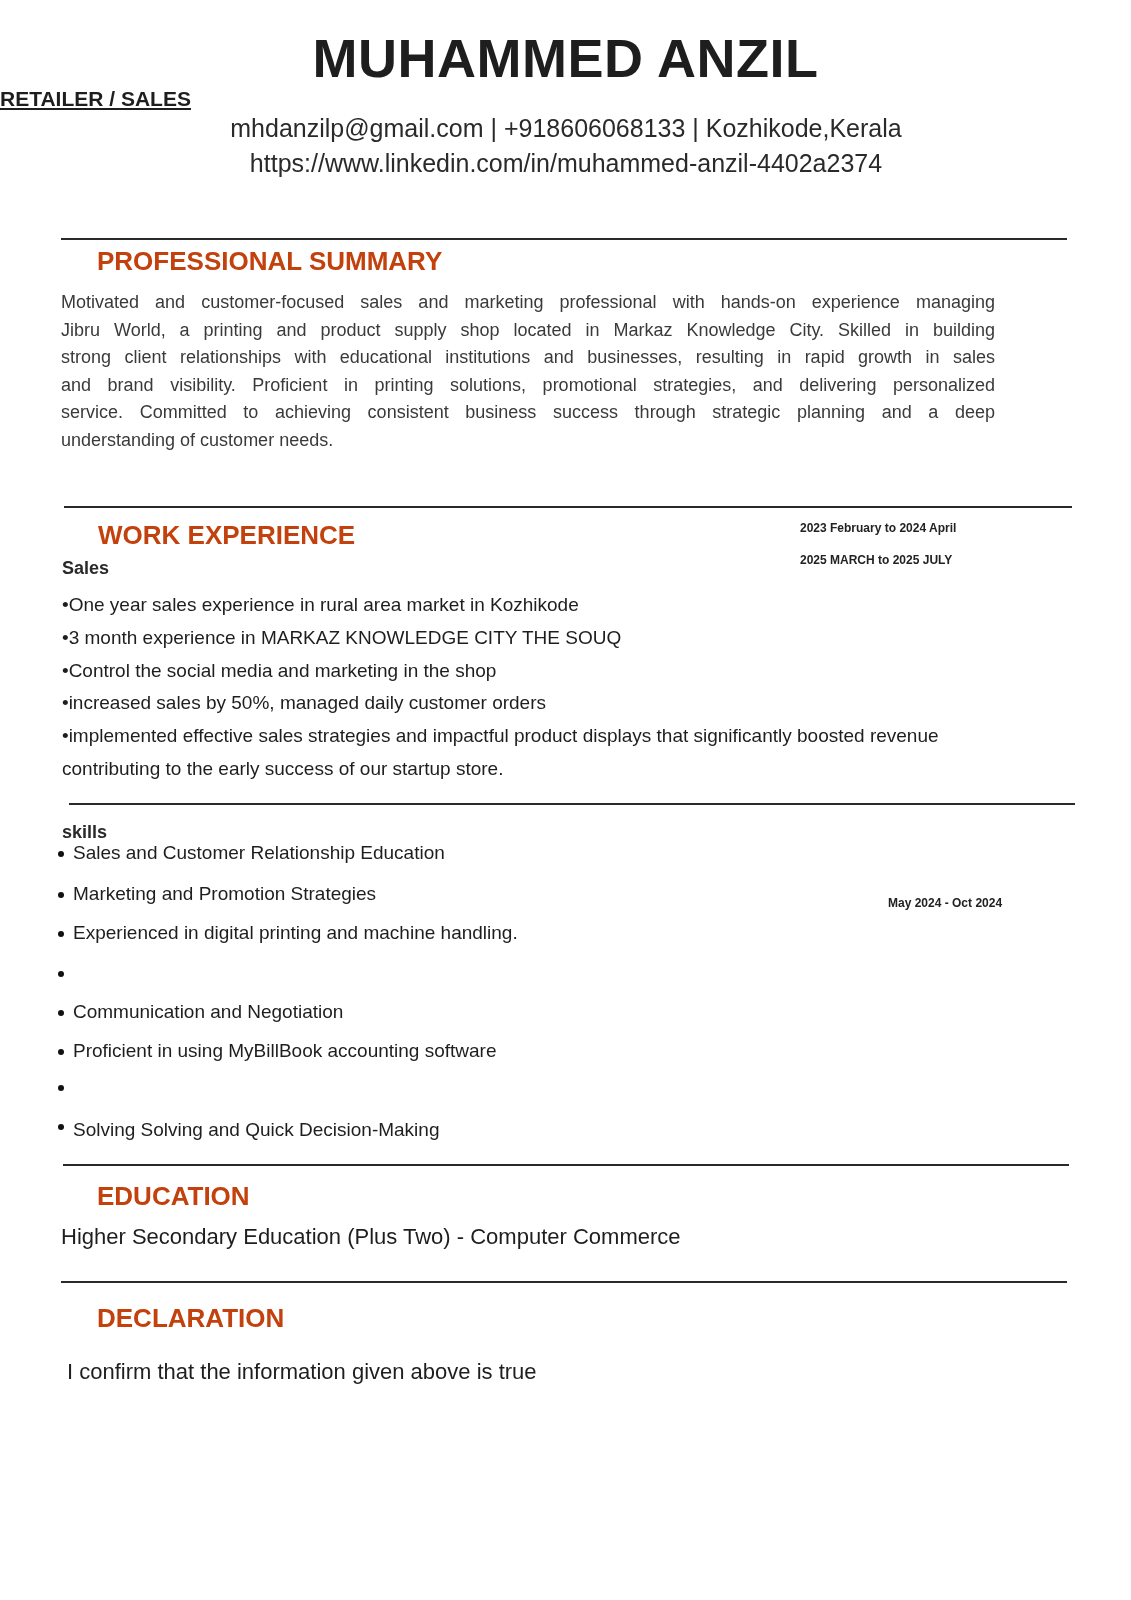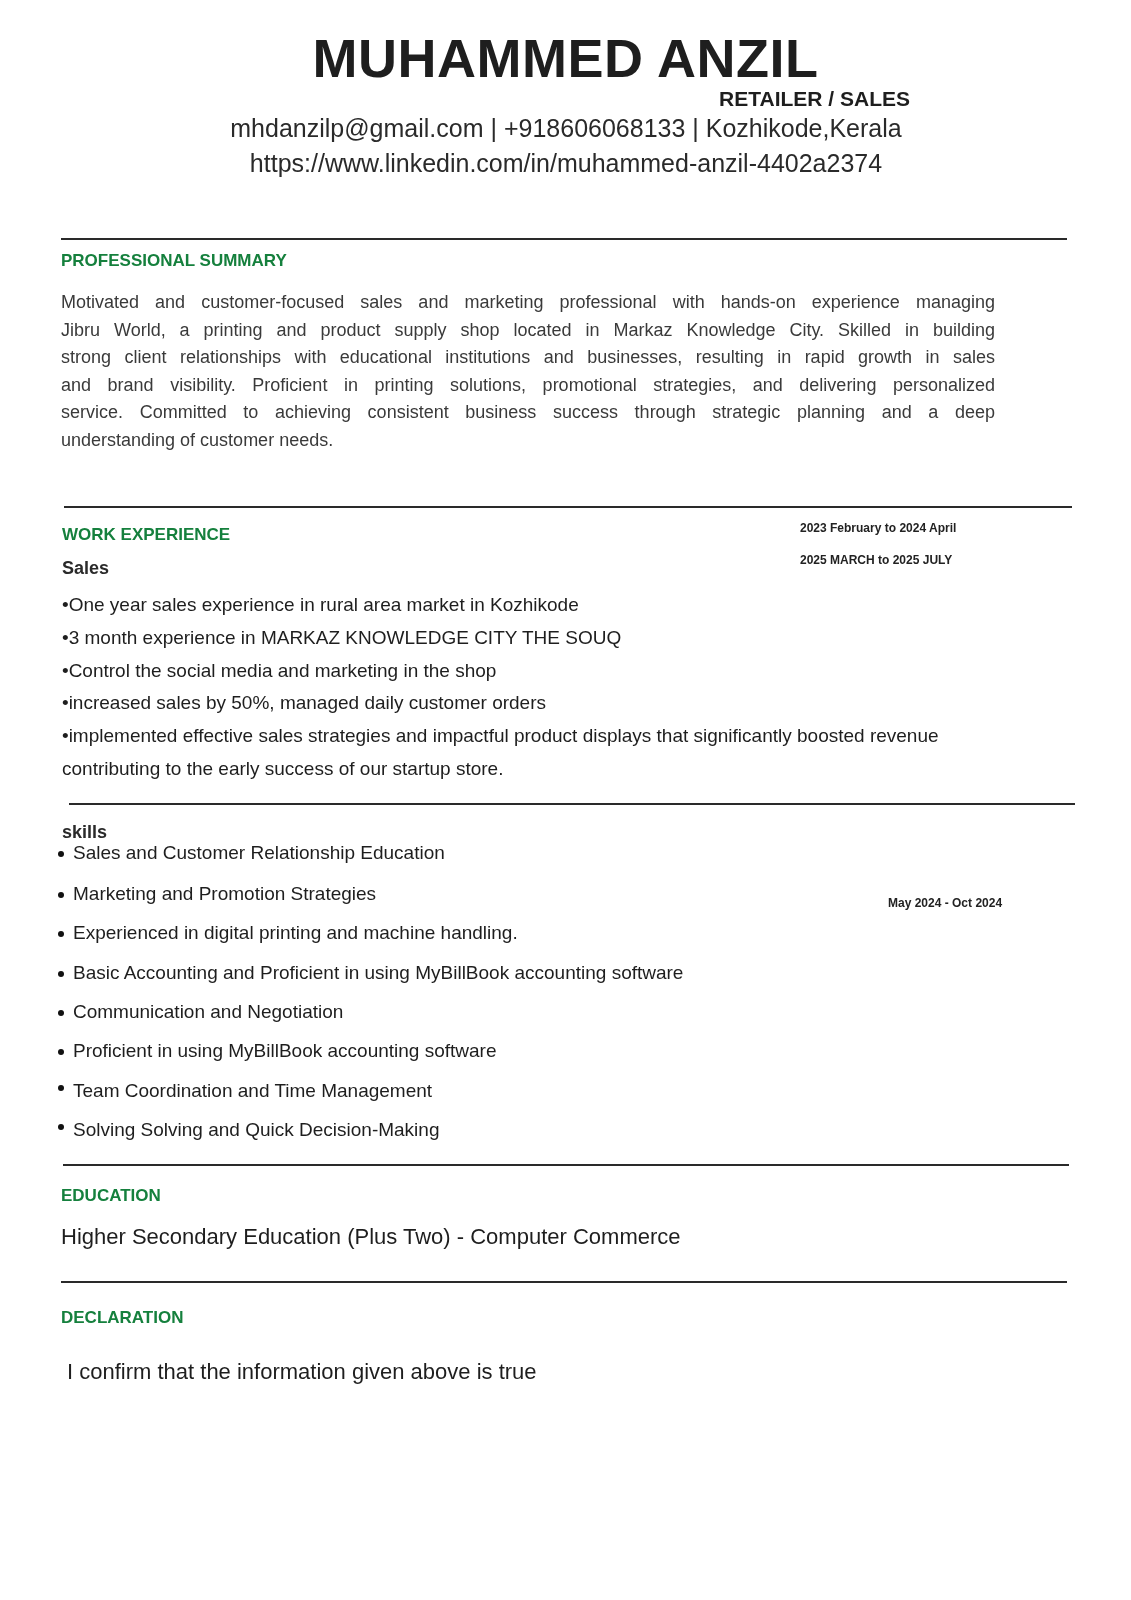--- a/index.html
+++ b/index.html
@@ -1,24 +1,24 @@
 <!DOCTYPE html>
 <html><head>
 <meta charset="utf-8">
 <style>
   html, body { margin: 0; padding: 0; background: #ffffff; }
   body { width: 1131px; height: 1600px; position: relative; overflow: hidden;
          font-family: "Liberation Sans", sans-serif; color: #222222; }
   .abs { position: absolute; }
   .name { left: 0; width: 1131px; top: 26px; text-align: center; font-size: 54px; font-weight: bold; color: #1e1e1e; letter-spacing: 0.5px; line-height: 64px; }
-  .role { left: 0; width: 910px; top: 86px; text-align: right; font-size: 21px; font-weight: bold; color: #1e1e1e; line-height: 26px; }
+  .role { left: 0; width: 910px; top: 86px; text-align: left; font-size: 21px; font-weight: bold; color: #1e1e1e; line-height: 26px; text-decoration: underline; }
   .contact { left: 0; width: 1200px; top: 112px; text-align: center; font-size: 25px; color: #2a2a2a; line-height: 32px; }
   .linkedin { left: 0; width: 1200px; top: 147px; text-align: center; font-size: 25px; color: #2a2a2a; line-height: 32px; }
   .rule { height: 2px; background: #2a2a2a; }
-  .h { font-size: 17px; font-weight: bold; color: #15803d; line-height: 26px; }
+  .h { font-size: 26px; font-weight: bold; color: #c2410c; line-height: 26px; margin-left: 36px; }
   .summary { left: 61px; top: 289px; width: 934px; font-size: 18px; line-height: 27.5px; color: #3a3a3a; text-align: justify; }
   .summary .last { text-align: left; }
   .date { font-size: 12px; font-weight: bold; color: #222; line-height: 24px; }
   .sub { font-size: 18px; font-weight: bold; color: #2a2a2a; line-height: 24px; }
   .exp-item { left: 62px; font-size: 19px; color: #1e1e1e; line-height: 24px; white-space: nowrap; }
   .skill { left: 58px; font-size: 19px; color: #1e1e1e; line-height: 24px; white-space: nowrap; }
   .skill .dot { display: inline-block; width: 6px; height: 6px; border-radius: 50%; background: #111; margin-right: 9px; vertical-align: 2px; }
   .edu { left: 61px; top: 1223px; font-size: 22px; color: #1e1e1e; line-height: 28px; text-align: center; }
   .decl { left: 67px; top: 1358px; font-size: 22px; color: #1e1e1e; line-height: 28px; }
 </style>
@@ -53,24 +53,24 @@
 <div class="abs exp-item" style="top:724px;">•implemented effective sales strategies and impactful product displays that significantly boosted revenue</div>
 <div class="abs exp-item" style="top:757px;">contributing to the early success of our startup store.</div>
 
 <div class="abs rule" style="left:69px; top:803px; width:1006px;"></div>
 <div class="abs sub" style="left:62px; top:820px;">skills</div>
 <div class="abs date" style="left:888px; top:891px;">May 2024 - Oct 2024</div>
 
 <div class="abs skill" style="top:841px;"><span class="dot"></span><span>Sales and Customer Relationship Education</span></div>
 <div class="abs skill" style="top:882px;"><span class="dot"></span><span>Marketing and Promotion Strategies</span></div>
 <div class="abs skill" style="top:921px;"><span class="dot"></span><span>Experienced in digital printing and machine handling.</span></div>
-<div class="abs skill" style="top:961px;"><span class="dot"></span><span>Basic Accounting and Proficient in using MyBillBook accounting software</span></div>
+<div class="abs skill" style="top:961px;"><span class="dot"></span></div>
 <div class="abs skill" style="top:1000px;"><span class="dot"></span><span>Communication and Negotiation</span></div>
 <div class="abs skill" style="top:1039px;"><span class="dot"></span><span>Proficient in using MyBillBook accounting software</span></div>
-<div class="abs skill" style="top:1079px;"><span class="dot" style="vertical-align:6px;"></span><span>Team Coordination and Time Management</span></div>
+<div class="abs skill" style="top:1079px;"><span class="dot" style="vertical-align:6px;"></span></div>
 <div class="abs skill" style="top:1118px;"><span class="dot" style="vertical-align:6px;"></span><span>Solving Solving and Quick Decision-Making</span></div>
 
 <div class="abs rule" style="left:63px; top:1164px; width:1006px;"></div>
 <div class="abs h" style="left:61px; top:1183px;">EDUCATION</div>
 <div class="abs edu">Higher Secondary Education (Plus Two) - Computer Commerce</div>
 
 <div class="abs rule" style="left:61px; top:1281px; width:1006px;"></div>
 <div class="abs h" style="left:61px; top:1305px;">DECLARATION</div>
 <div class="abs decl">I confirm that the information given above is true</div>
 

